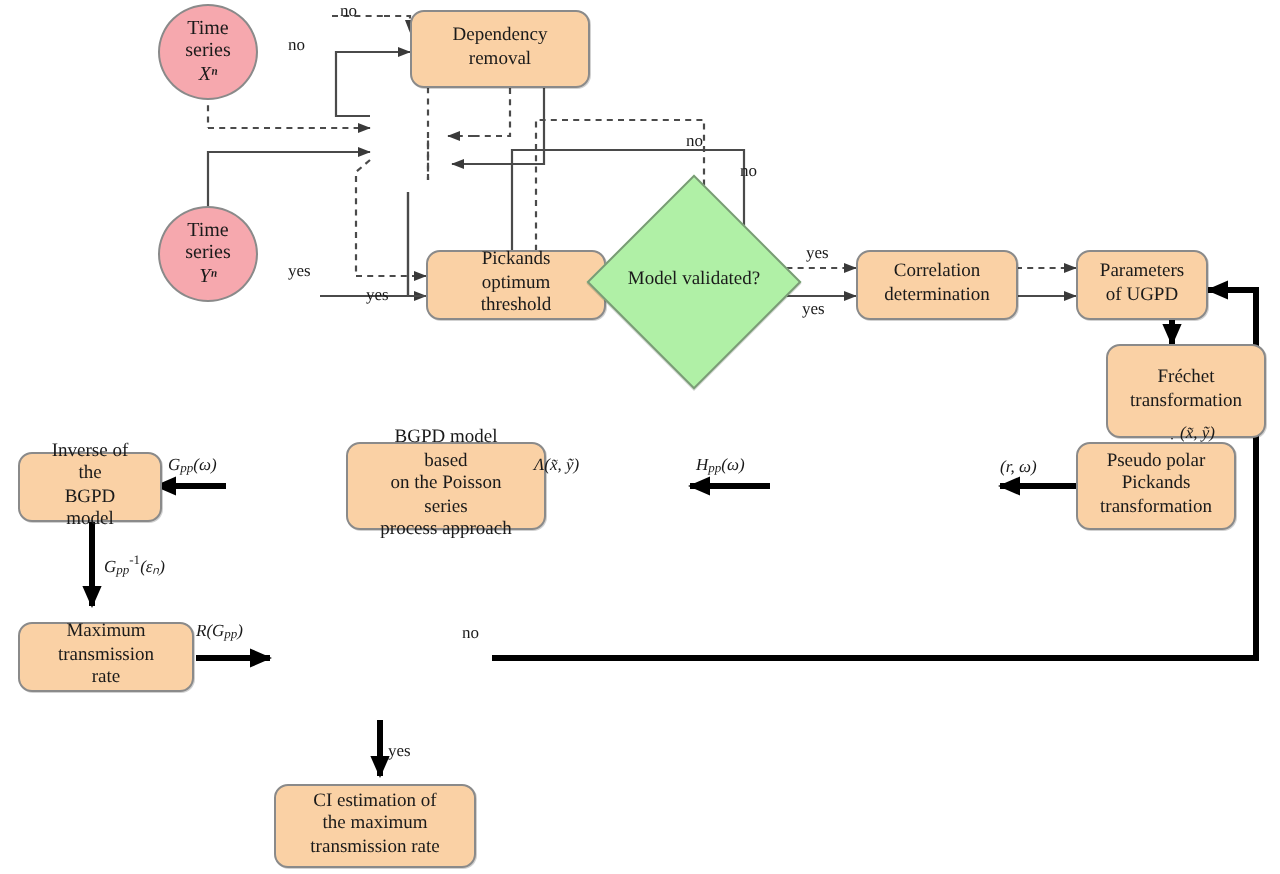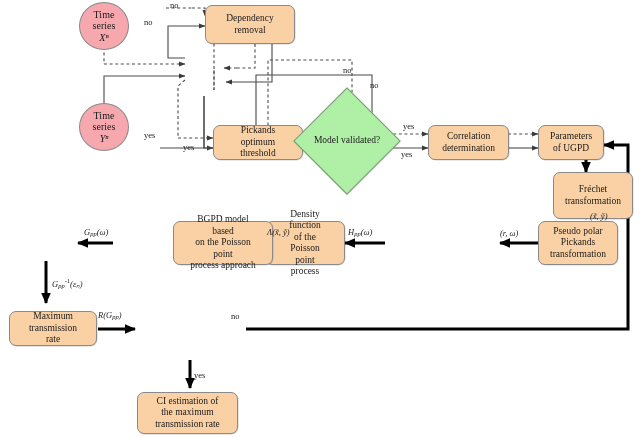--- a/index.html
+++ b/index.html
@@ -164,36 +164,35 @@
 
   <div class="node box" style="left:538px;top:221px;width:80px;height:44px;">
     <div>
       <div>Pseudo polar</div>
       <div>Pickands</div>
       <div>transformation</div>
     </div>
   </div>
 
 
-  <div class="node box" style="left:265px;top:221px;width:80px;height:44px;">
-    <div>
-      <div>Density function</div>
-      <div>of the Poisson</div>
-      <div>point process</div>
-    </div>
-  </div>
 
   <div class="node box" style="left:129px;top:221px;width:100px;height:44px;margin-left:44px;">
     <div>
       <div>BGPD model based</div>
-      <div>on the Poisson point</div>
+      <div>on the Poisson series</div>
       <div>process approach</div>
     </div>
   </div>
 
+  <div class="node box" style="left:9px;top:226px;width:72px;height:35px;">
+    <div>
+      <div>Inverse of the</div>
+      <div>BGPD model</div>
+    </div>
+  </div>
 
   <div class="node box" style="left:9px;top:311px;width:88px;height:35px;">
     <div>
       <div>Maximum</div>
       <div>transmission rate</div>
     </div>
   </div>
 
 
   <div class="node box" style="left:137px;top:392px;width:101px;height:42px;">

